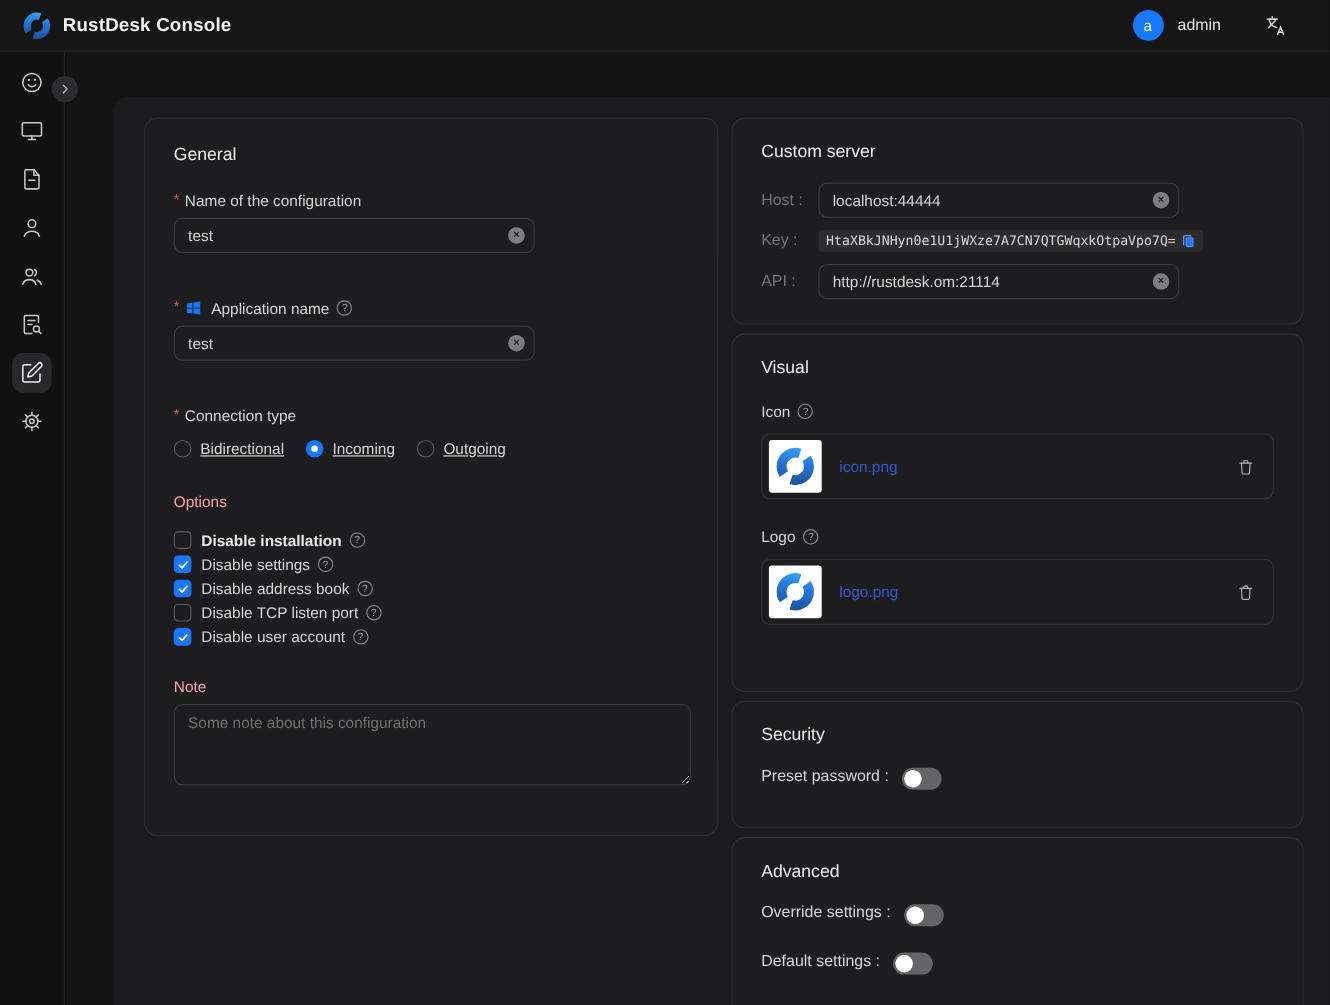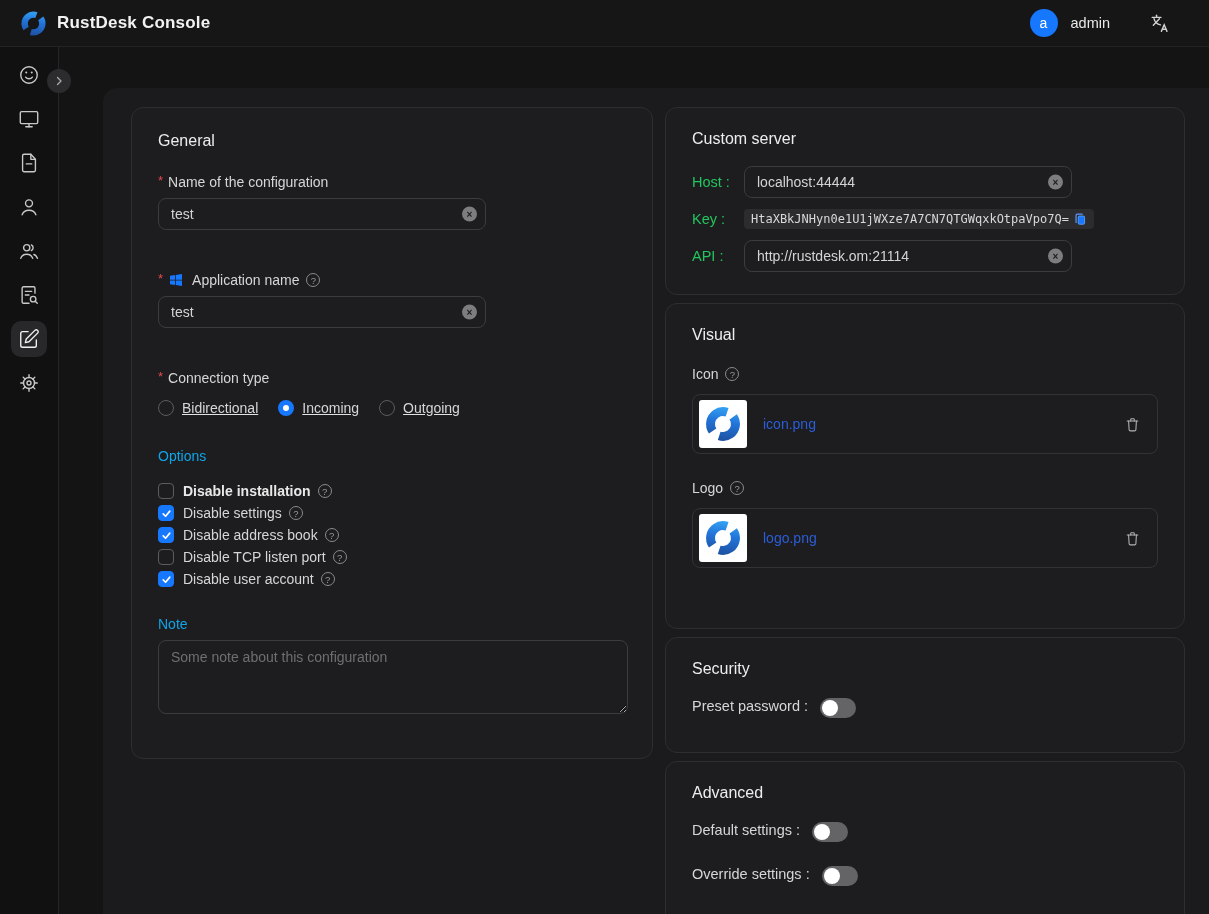--- a/index.html
+++ b/index.html
@@ -76,21 +76,21 @@
   .clear-icon {
     position:absolute; right:9px; top:50%; transform:translateY(-50%);
     width:15px; height:15px; border-radius:50%; background:#7d7d7f;
     color:#1d1d1f; font-size:10px; font-weight:700;
     display:flex; align-items:center; justify-content:center; cursor:pointer; line-height:1;
   }
   .radio-row { display:flex; align-items:center; gap:20px; margin-bottom:32px; margin-top:14px;text-decoration:underline; }
   .radio-opt { display:flex; align-items:center; gap:8px; font-size:14px; color:#d6d6d6; cursor:pointer; }
   .radio { width:16px; height:16px; border-radius:50%; border:1.5px solid #5c5c5e; background:transparent; }
   .radio.checked { border:5px solid #1677ff; background:#fff; }
-  .section-label { font-size:14px; color:#0ea5e9; }
+  .section-label { font-size:14px; color:#fca5a5; }
   .options-list { margin-top:16px; margin-bottom:26px; }
   .check-row { display:flex; align-items:center; height:22px; cursor:pointer; }
   .checkbox {
     width:16px; height:16px; border-radius:4px; border:1.5px solid #5c5c5e;
     margin-right:9px; flex:0 0 auto; display:flex; align-items:center; justify-content:center;
     background:transparent;
   }
   .checkbox.checked { background:#1677ff; border-color:#1677ff; }
   .check-label { font-size:14px; color:#d6d6d6; }
   .check-label.bold { font-weight:700; color:#e8e8e8; }
@@ -98,21 +98,21 @@
     width:470px; height:74px; margin-top:8px; background:transparent;
     border:1px solid #3c3c3f; border-radius:8px; resize:vertical;
     color:#d4d4d4; font-size:14px; padding:8px 12px;
     font-family:"Liberation Sans", sans-serif; outline:none;
   }
   .note-area::placeholder { color:#6f6f6f; }
   
   .server-card { padding:22px 26px; }
   .server-card .card-title { margin-bottom:18px; }
   .srv-row { display:flex; align-items:center; margin-bottom:6px; min-height:30px; }
-  .srv-label { width:52px; font-size:14.5px; color:#22c55e; flex:0 0 auto; }
+  .srv-label { width:52px; font-size:14.5px; color:#737373; flex:0 0 auto; }
   .key-chip {
     display:inline-flex; align-items:center; gap:4px; background:#2c2c2e;
     border-radius:4px; padding:3px 7px; font-family:"DejaVu Sans Mono", monospace;
     font-size:12px; color:#d8d8d8; cursor:pointer;
   }
   
   .visual-card { padding:22px 26px 60px 26px; }
   .visual-card .card-title { margin-bottom:22px; }
   .upload-label { margin-bottom:12px; display:flex; align-items:center; }
   .file-box {
@@ -436,27 +436,27 @@
         <span class="toggle-label">Preset password :</span>
         <span class="toggle">
             <span class="knob"></span>
           </span>
       </div>
     </section>
 
     <section class="card advanced-card">
       <div class="card-title">Advanced</div>
       <div class="toggle-row">
+        <span class="toggle-label">Override settings :</span>
+        <span class="toggle">
+            <span class="knob"></span>
+          </span>
+      </div>
+      <div class="toggle-row">
         <span class="toggle-label">Default settings :</span>
         <span class="toggle">
             <span class="knob"></span>
           </span>
       </div>
-      <div class="toggle-row">
-        <span class="toggle-label">Override settings :</span>
-        <span class="toggle">
-            <span class="knob"></span>
-          </span>
-      </div>
     </section>
 
   </div>
 </main>
 
 </body></html>

